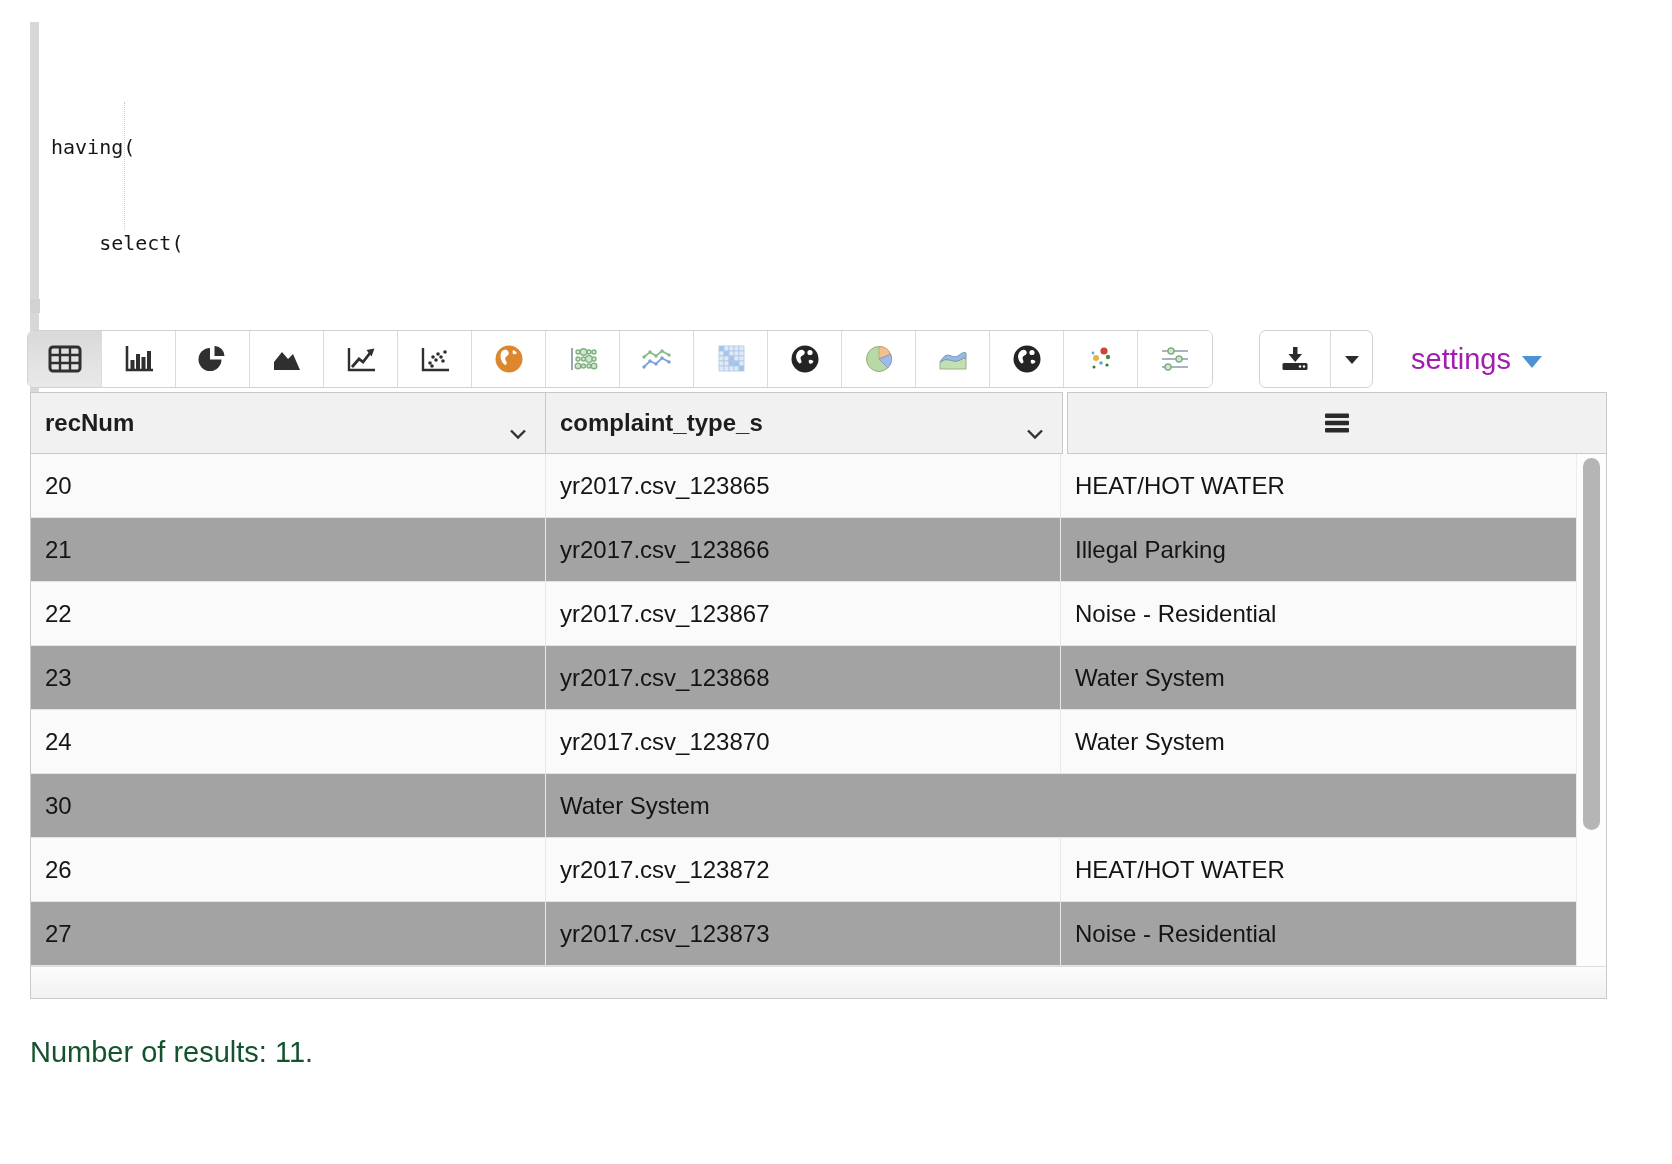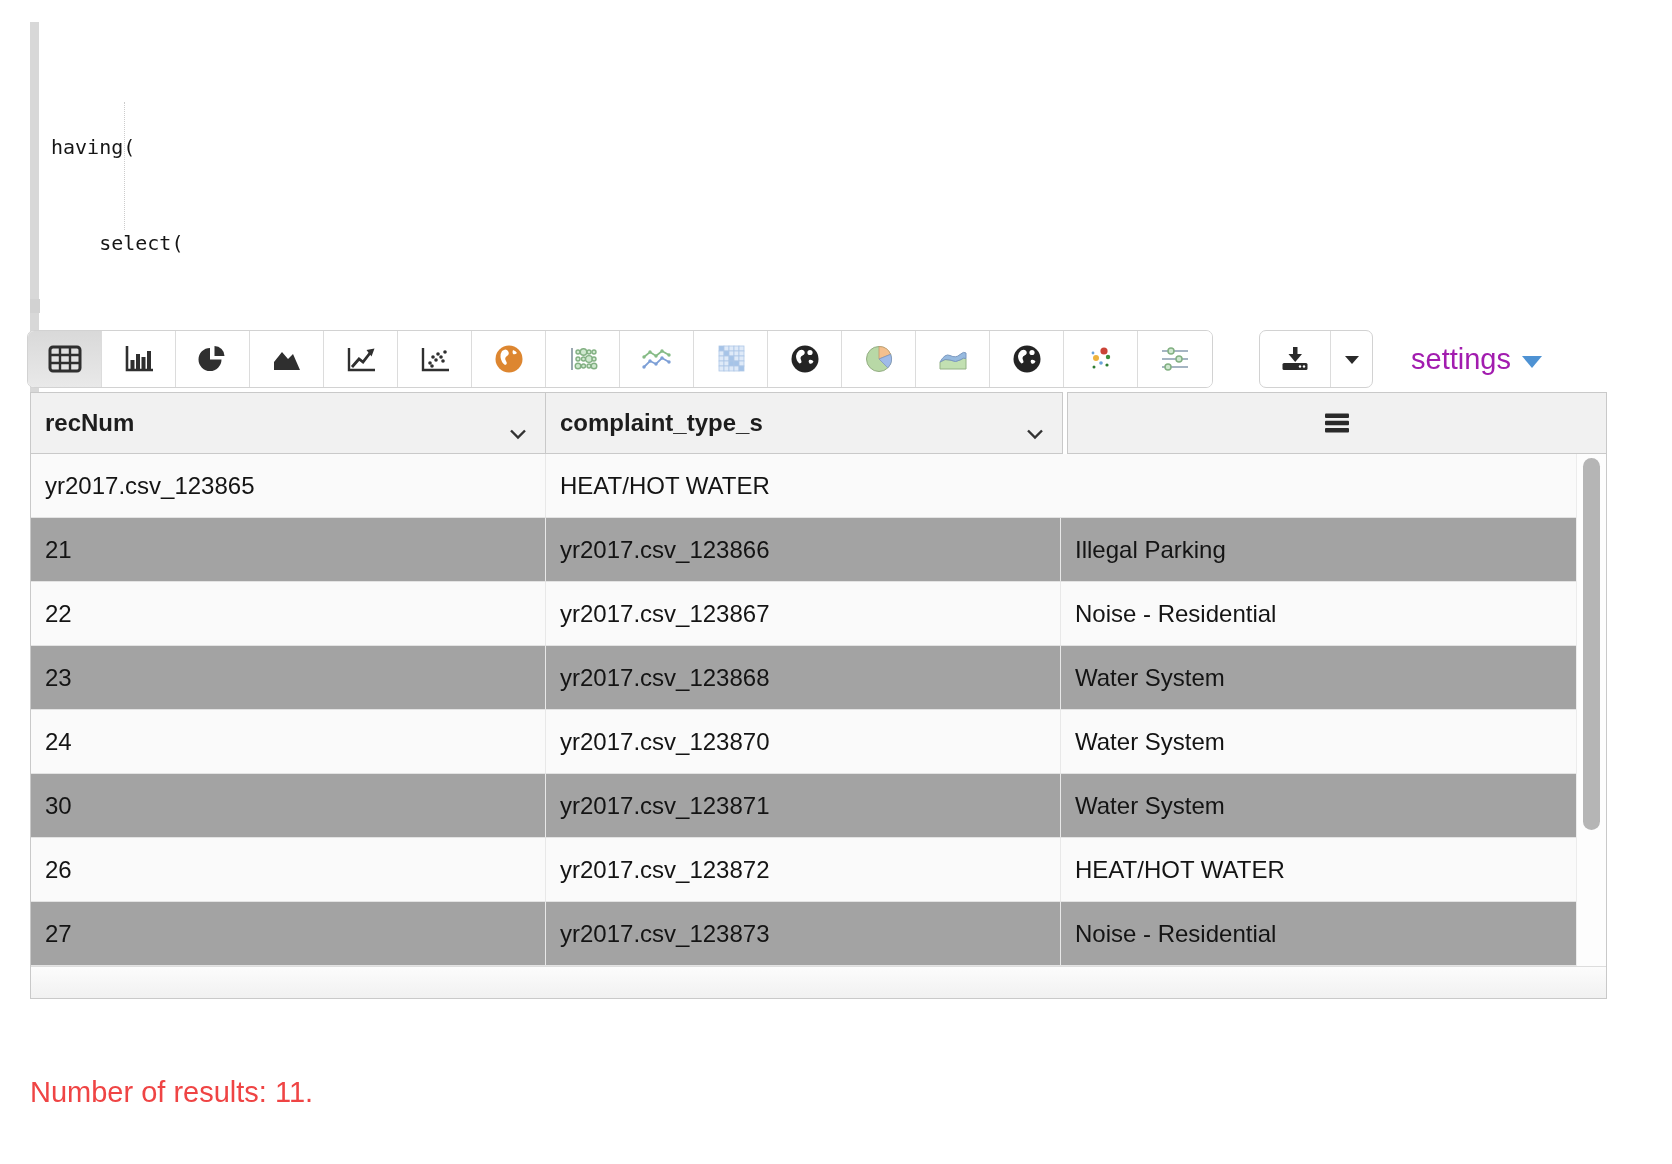--- a/index.html
+++ b/index.html
@@ -113,22 +113,22 @@
     background: #b5b5b5; border-radius: 9px; cursor: pointer;
   }
   .tfoot {
     height: 32px;
     background: linear-gradient(#fcfcfc, #f1f1f1);
     border-top: 1px solid #dddddd;
   }
 
   
   .results {
-    position: absolute; left: 30px; top: 1076px;
-    font-size: 29px; color: #ef4444;
+    position: absolute; left: 30px; top: 1036px;
+    font-size: 29px; color: #14532d;
   }
 </style>
 </head>
 <body>
 
 <div class="code-block">
   <div class="indent-guide"></div>
   <div class="code-line">having(</div>
   <div class="code-line">    select(</div>
   <div class="code-line">        search(nyc311, fl="id, complaint_type_s", rows=5000),</div>
@@ -381,20 +381,21 @@
       <svg width="28" height="22" viewBox="0 0 28 22">
         <rect x="2" y="1.5" width="24" height="4.4" rx="1" fill="#2a2a2a"></rect>
         <rect x="2" y="8.8" width="24" height="4.4" rx="1" fill="#2a2a2a"></rect>
         <rect x="2" y="16.1" width="24" height="4.4" rx="1" fill="#2a2a2a"></rect>
       </svg>
     </div>
   </div>
 
   <div class="tbody-wrap">
     <div class="row">
+      <div class="td td-c1">20</div>
       <div class="td td-c2">yr2017.csv_123865</div>
       <div class="td td-c3">HEAT/HOT WATER</div>
     </div>
     <div class="row">
       <div class="td td-c1">21</div>
       <div class="td td-c2">yr2017.csv_123866</div>
       <div class="td td-c3">Illegal Parking</div>
     </div>
     <div class="row">
       <div class="td td-c1">22</div>
@@ -406,21 +407,20 @@
       <div class="td td-c2">yr2017.csv_123868</div>
       <div class="td td-c3">Water System</div>
     </div>
     <div class="row">
       <div class="td td-c1">24</div>
       <div class="td td-c2">yr2017.csv_123870</div>
       <div class="td td-c3">Water System</div>
     </div>
     <div class="row">
       <div class="td td-c1">30</div>
-      <div class="td td-c2">yr2017.csv_123871</div>
       <div class="td td-c3">Water System</div>
     </div>
     <div class="row">
       <div class="td td-c1">26</div>
       <div class="td td-c2">yr2017.csv_123872</div>
       <div class="td td-c3">HEAT/HOT WATER</div>
     </div>
     <div class="row">
       <div class="td td-c1">27</div>
       <div class="td td-c2">yr2017.csv_123873</div>

